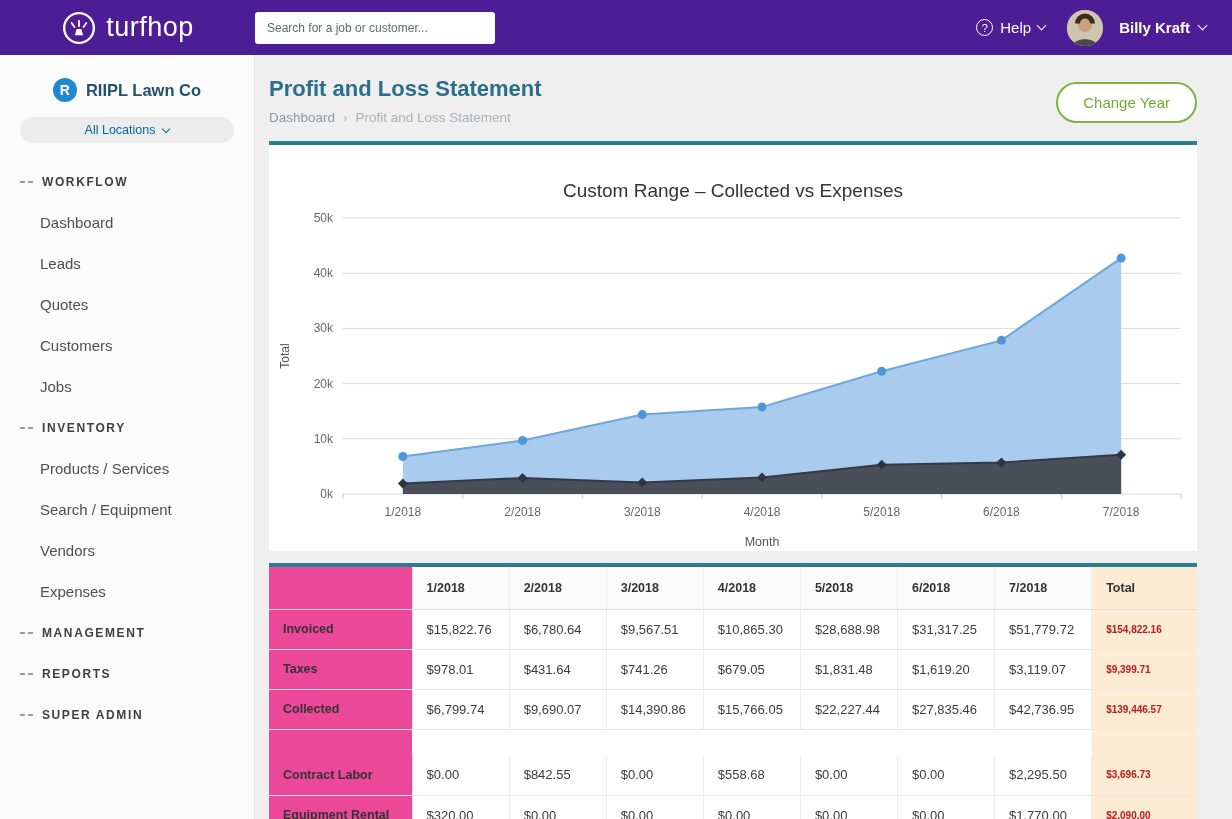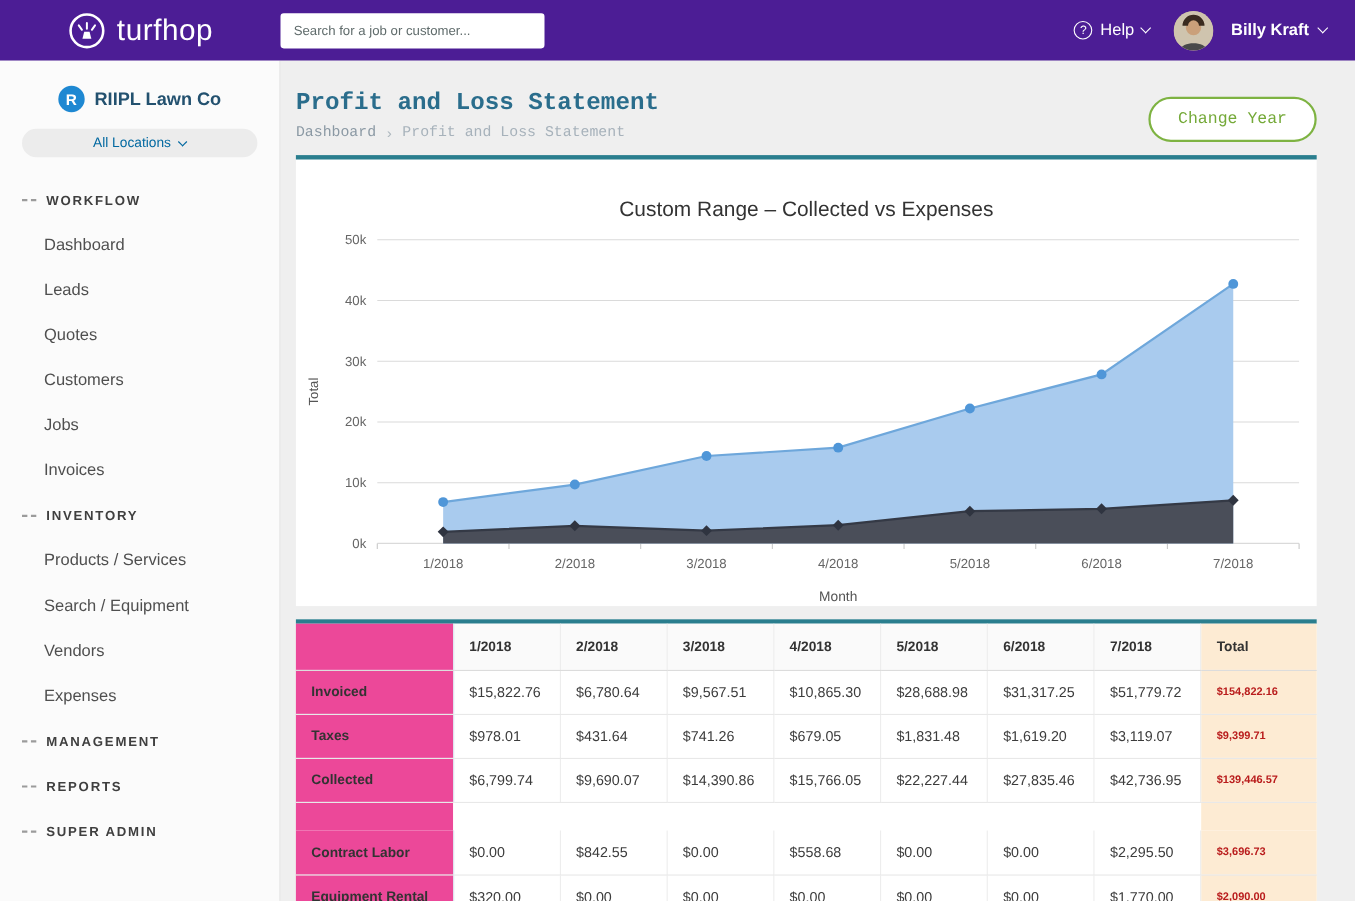--- a/index.html
+++ b/index.html
@@ -36,21 +36,21 @@
   .locations .chev { width:6px; height:6px; margin-top:-2px; }
   .nav { margin-top:18px; }
   .nav-row { height:41px; display:flex; align-items:center; cursor:pointer; }
   .nav-header { padding-left:20px; gap:9px; font-size:12px; font-weight:bold; letter-spacing:1.6px; color:#3f3f3f; }
   .dash-icon { width:13px; height:0; border-top:2px dashed #9b9b9b; display:inline-block; }
   .nav-item { padding-left:40px; font-size:15px; color:#4f4f4f; }
 
   
   .main { position:absolute; top:55px; left:255px; width:977px; height:764px; overflow:hidden;
           background:#efefef; padding:16px 35px 0 14px; }
-  .page-head { display:flex; justify-content:space-between; align-items:flex-end; height:58px;font-family:Liberation Mono, monospace; }
+  .page-head { display:flex; justify-content:space-between; align-items:center; height:58px; }
   .page-title { font-size:22px; font-weight:600; color:#2a6d8c; }
   .breadcrumb { margin-top:8px; font-size:13.5px; color:#9aa5ad; display:flex; align-items:center; gap:8px; }
   .crumb.link { color:#8b99a4; cursor:pointer; }
   .crumb.current { color:#a7b2bb; }
   .crumb-sep { color:#aeb8bf; font-size:13px; }
   .change-year { margin-top:4px; height:41px; padding:0 25px; background:#fff; border:2px solid #7eb342;
                  border-radius:22px; color:#74a938; font-size:15px; font-family:inherit; cursor:pointer; }
 
   .card { background:#fff; border-top:4px solid #2a7e8e; }
   .chart-card { margin-top:12px; height:410px; }
@@ -123,21 +123,20 @@
   <nav class="nav" id="sidebar-nav">
       <div class="nav-row nav-header">
         <span class="dash-icon"></span>
         <span>WORKFLOW</span>
       </div>
       <div class="nav-row nav-item">Dashboard</div>
       <div class="nav-row nav-item">Leads</div>
       <div class="nav-row nav-item">Quotes</div>
       <div class="nav-row nav-item">Customers</div>
       <div class="nav-row nav-item">Jobs</div>
-      <div class="nav-row nav-item">Invoices</div>
       <div class="nav-row nav-header">
         <span class="dash-icon"></span>
         <span>INVENTORY</span>
       </div>
       <div class="nav-row nav-item">Products / Services</div>
       <div class="nav-row nav-item">Search / Equipment</div>
       <div class="nav-row nav-item">Vendors</div>
       <div class="nav-row nav-item">Expenses</div>
       <div class="nav-row nav-header">
         <span class="dash-icon"></span>

